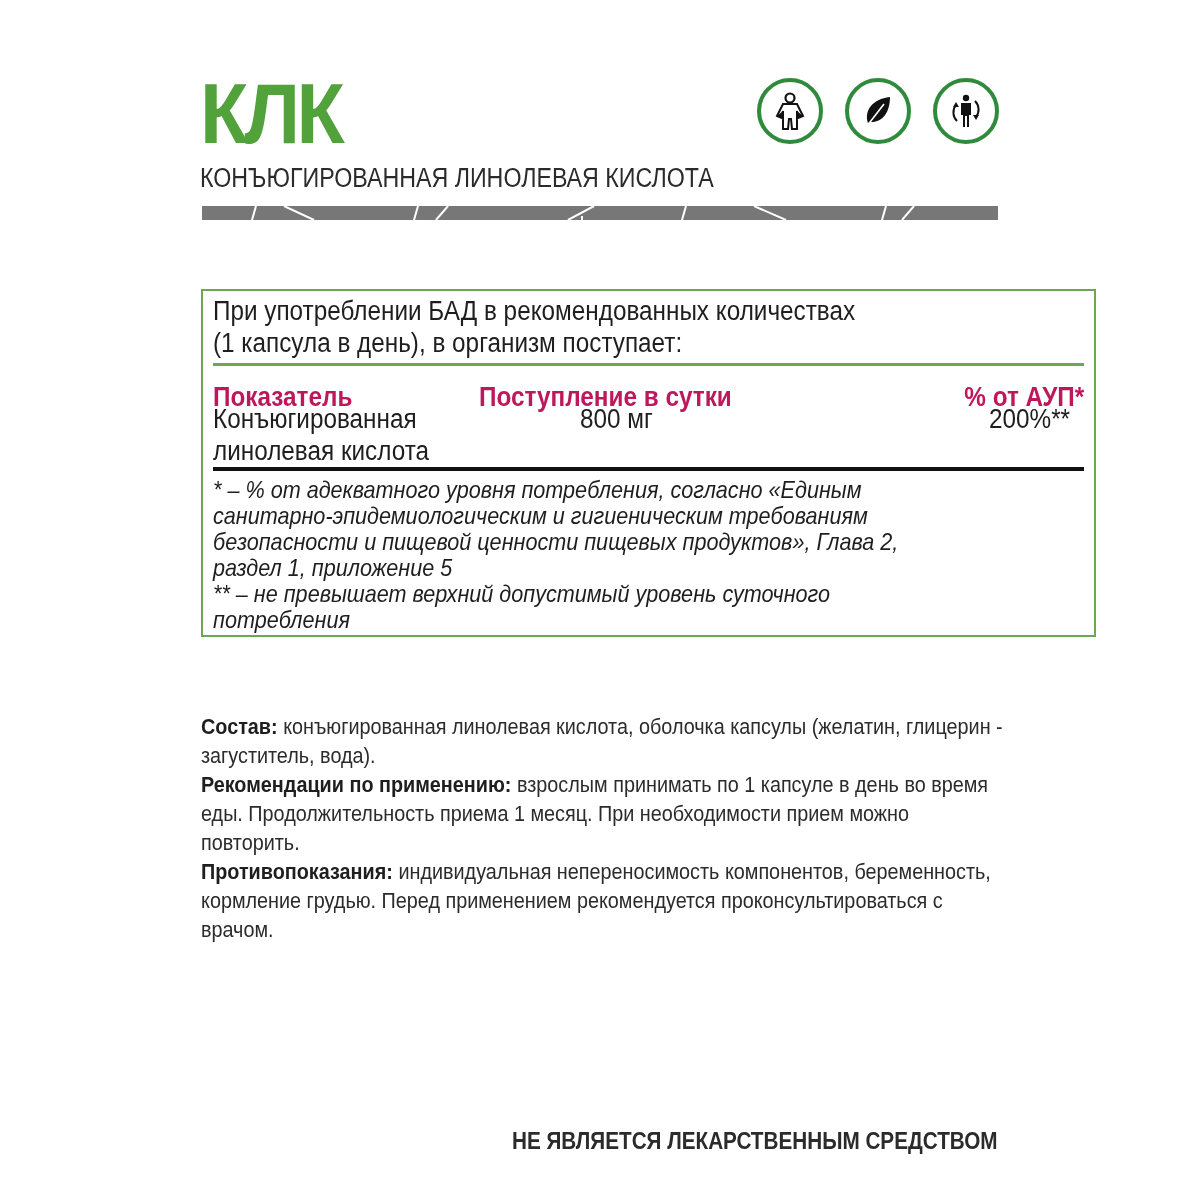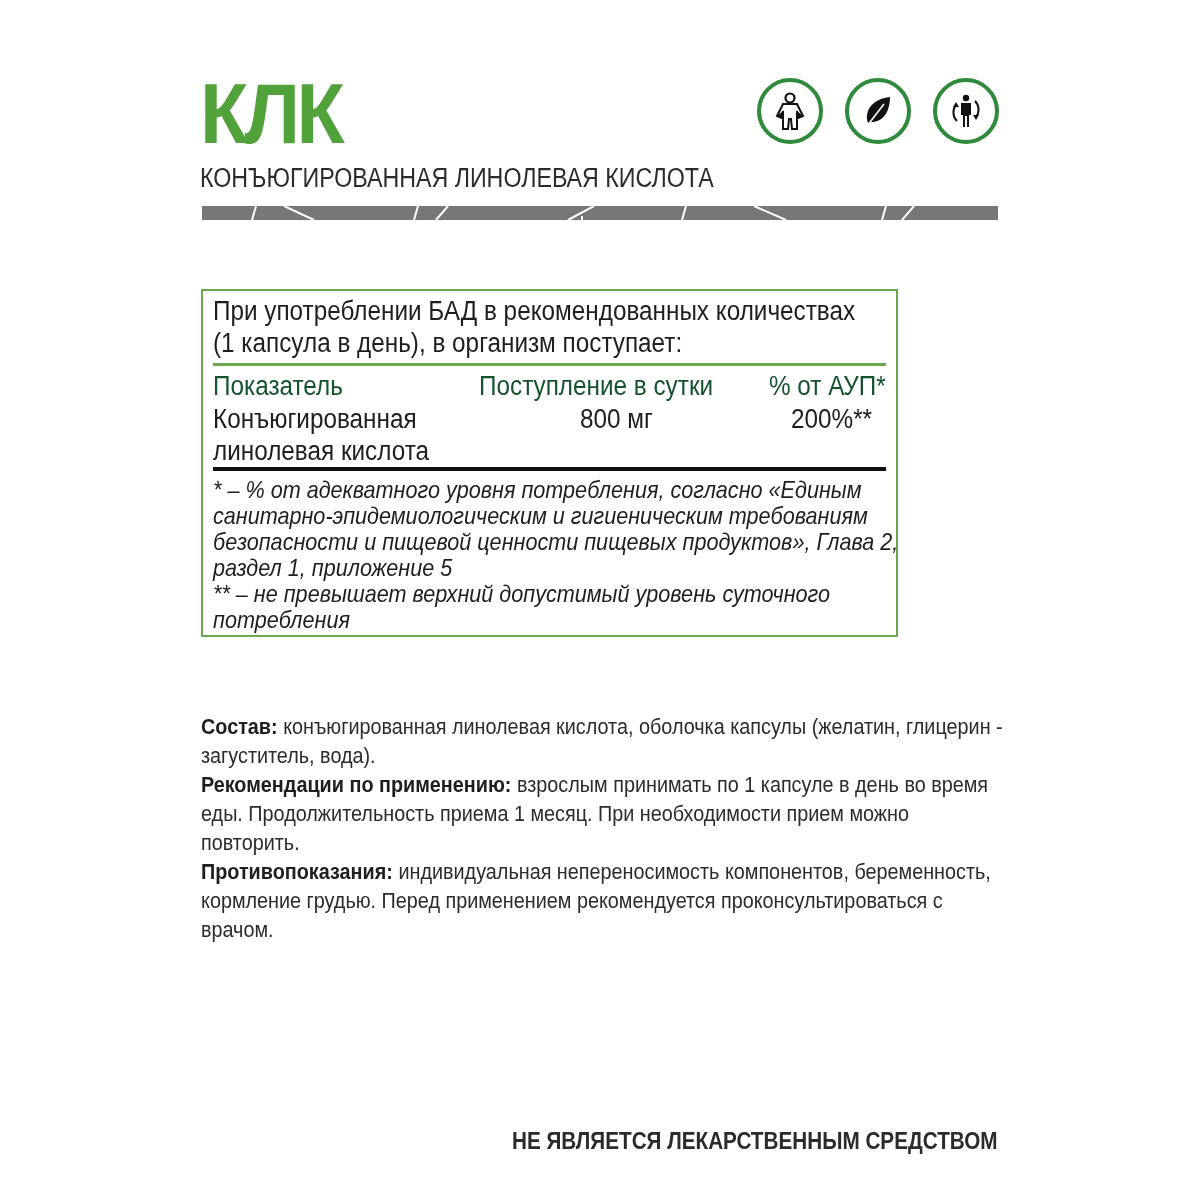--- a/index.html
+++ b/index.html
@@ -19,29 +19,29 @@
   }
   .icons { left: 757px; top: 78px; display: flex; gap: 22px; }
   .icon-circle {
     width: 58px; height: 58px; border: 4px solid #2f8a3c; border-radius: 50%;
     display: flex; align-items: center; justify-content: center; box-sizing: content-box;
   }
   .icon-circle svg { width: 40px; height: 40px; }
   .stripe { left: 202px; top: 206px; width: 796px; height: 14px; }
 
   .info-box {
-    left: 201px; top: 289px; width: 697px; height: 348px; border: 2.5px solid #6ba84f;
+    left: 201px; top: 289px; width: 895px; height: 348px; border: 2.5px solid #6ba84f;
     box-sizing: border-box;
   }
   .intro {
     position: absolute; left: 10px; top: 4px; width: 780px; font-size: 27px; line-height: 32px;
     color: #1e1e1e; transform: scaleX(0.9); transform-origin: left top; white-space: nowrap;
   }
   .green-rule { position: absolute; left: 10px; right: 10px; top: 72px; height: 3px; background: #6ba84f; }
-  .thead { position: absolute; top: 80px; left: 0; right: 0; height: 34px; font-weight: normal; font-size: 27px; color: #14532d; }
+  .thead { position: absolute; top: 91px; left: 0; right: 0; height: 34px; font-weight: bold; font-size: 27px; color: #be185d; }
   .thead span, .trow span { position: absolute; white-space: nowrap; transform: scaleX(0.9); }
   .th1 { left: 10px; transform-origin: left top; }
   .th2 { left: 276px; transform-origin: left top; }
   .th3 { right: 10px; transform-origin: right top; }
   .trow { position: absolute; top: 112px; left: 0; right: 0; font-size: 27px; line-height: 32px; color: #1e1e1e; }
   .td1 { left: 10px; transform-origin: left top; }
   .td2 { left: 377px; transform-origin: left top; }
   .td3 { right: 24px; transform-origin: right top; }
   .black-rule { position: absolute; left: 10px; right: 10px; top: 176px; height: 4px; background: #111; }
   .footnotes {

